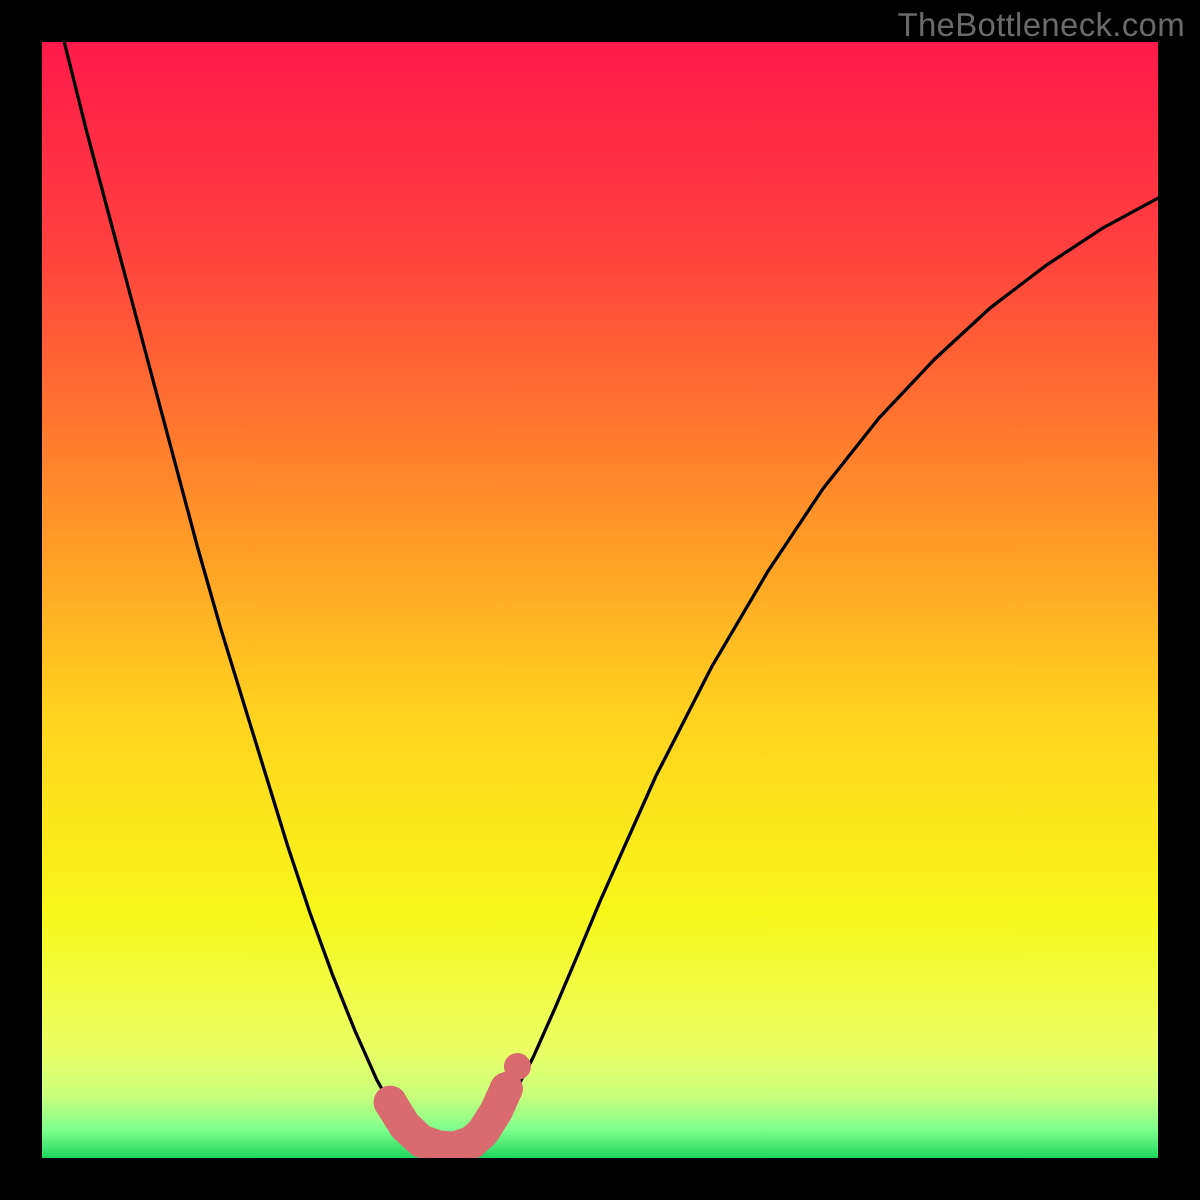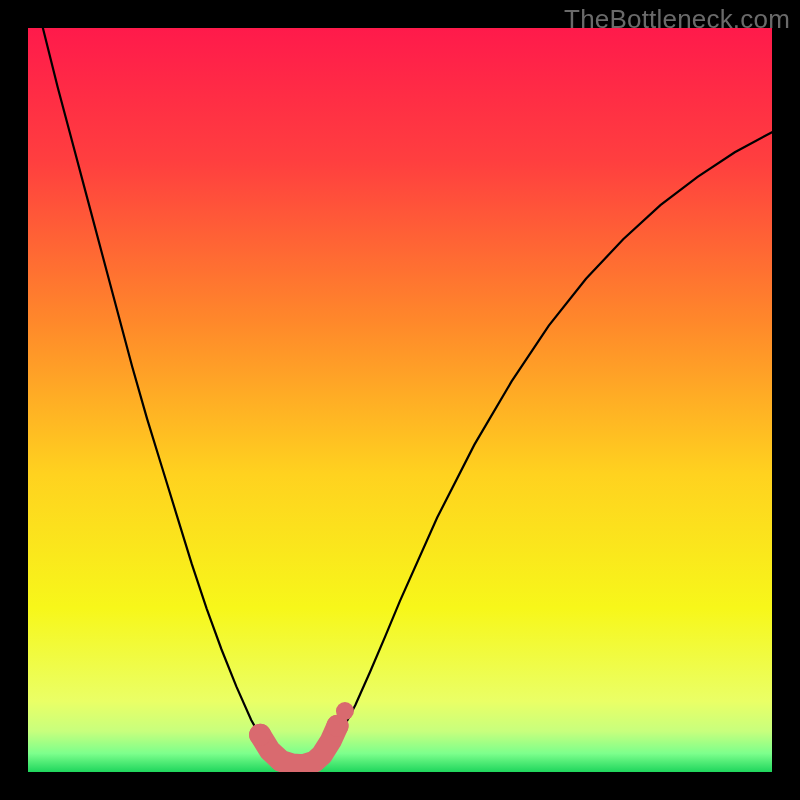--- a/index.html
+++ b/index.html
@@ -24,21 +24,21 @@
     left: 28px;
     top: 28px;
     width: 744px;
     height: 744px;
   }
   .watermark {
     position: absolute;
     top: 4px;
     right: 10px;
     color: #6a6a6a;
-    font-size: 26px;
+    font-size: 22px;
     font-weight: 500;
     letter-spacing: 0.2px;
     user-select: none;
   }
   svg {
     display: block;
   }
 </style>
 </head>
 <body>

